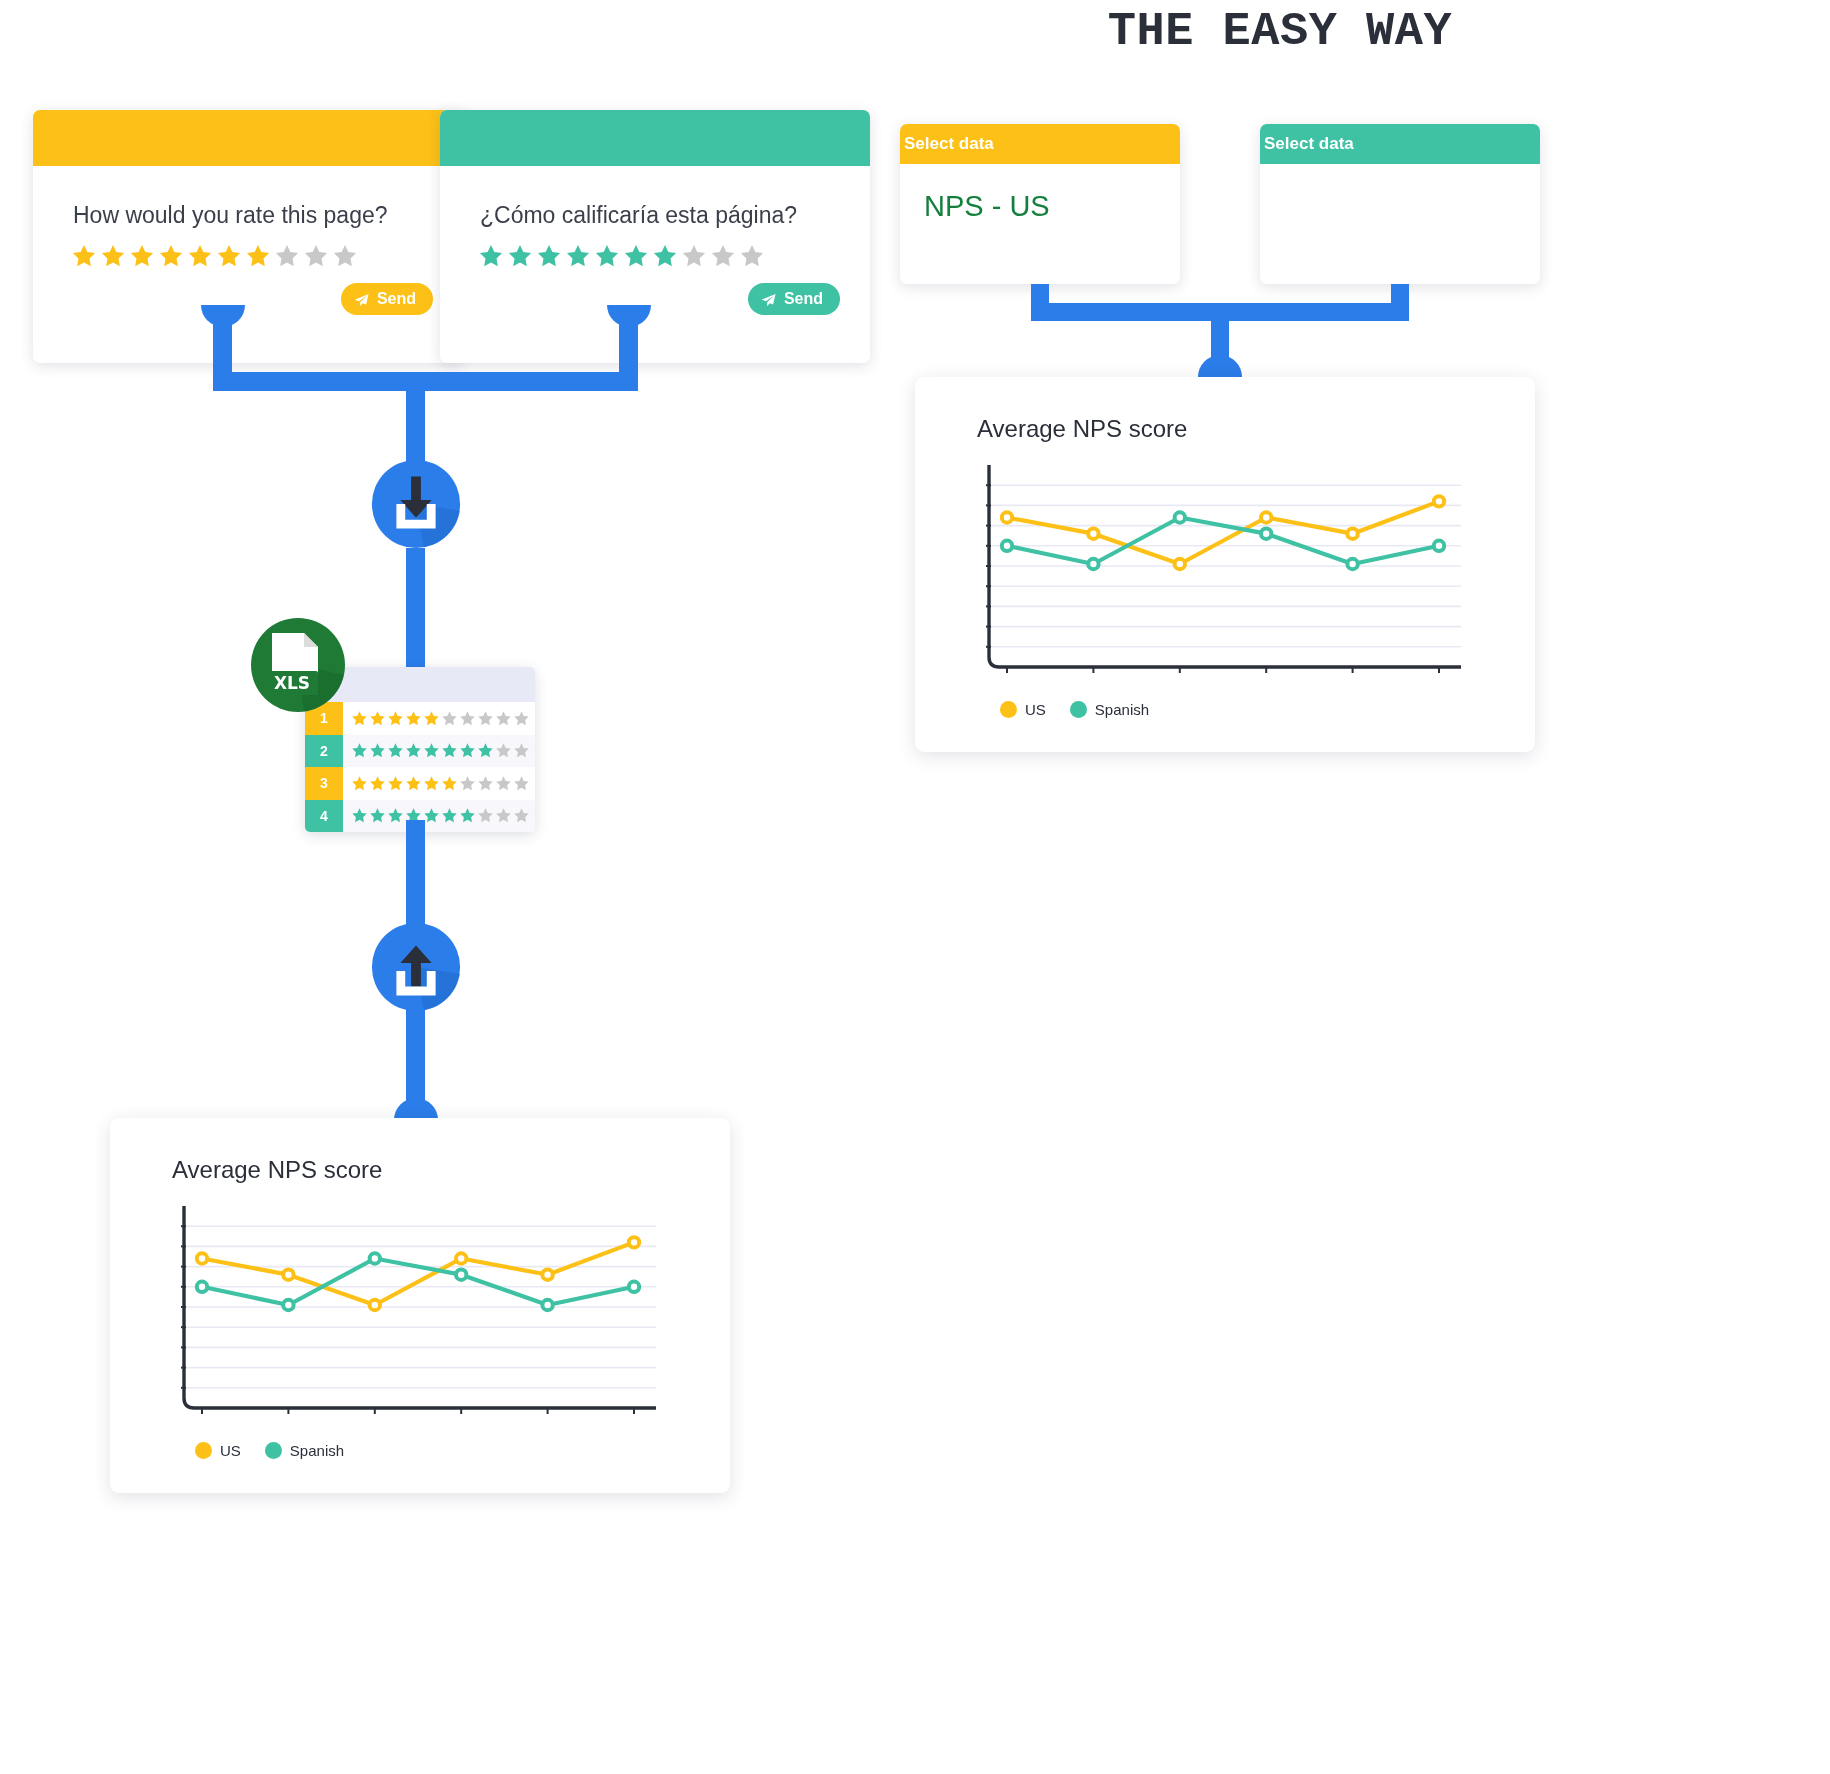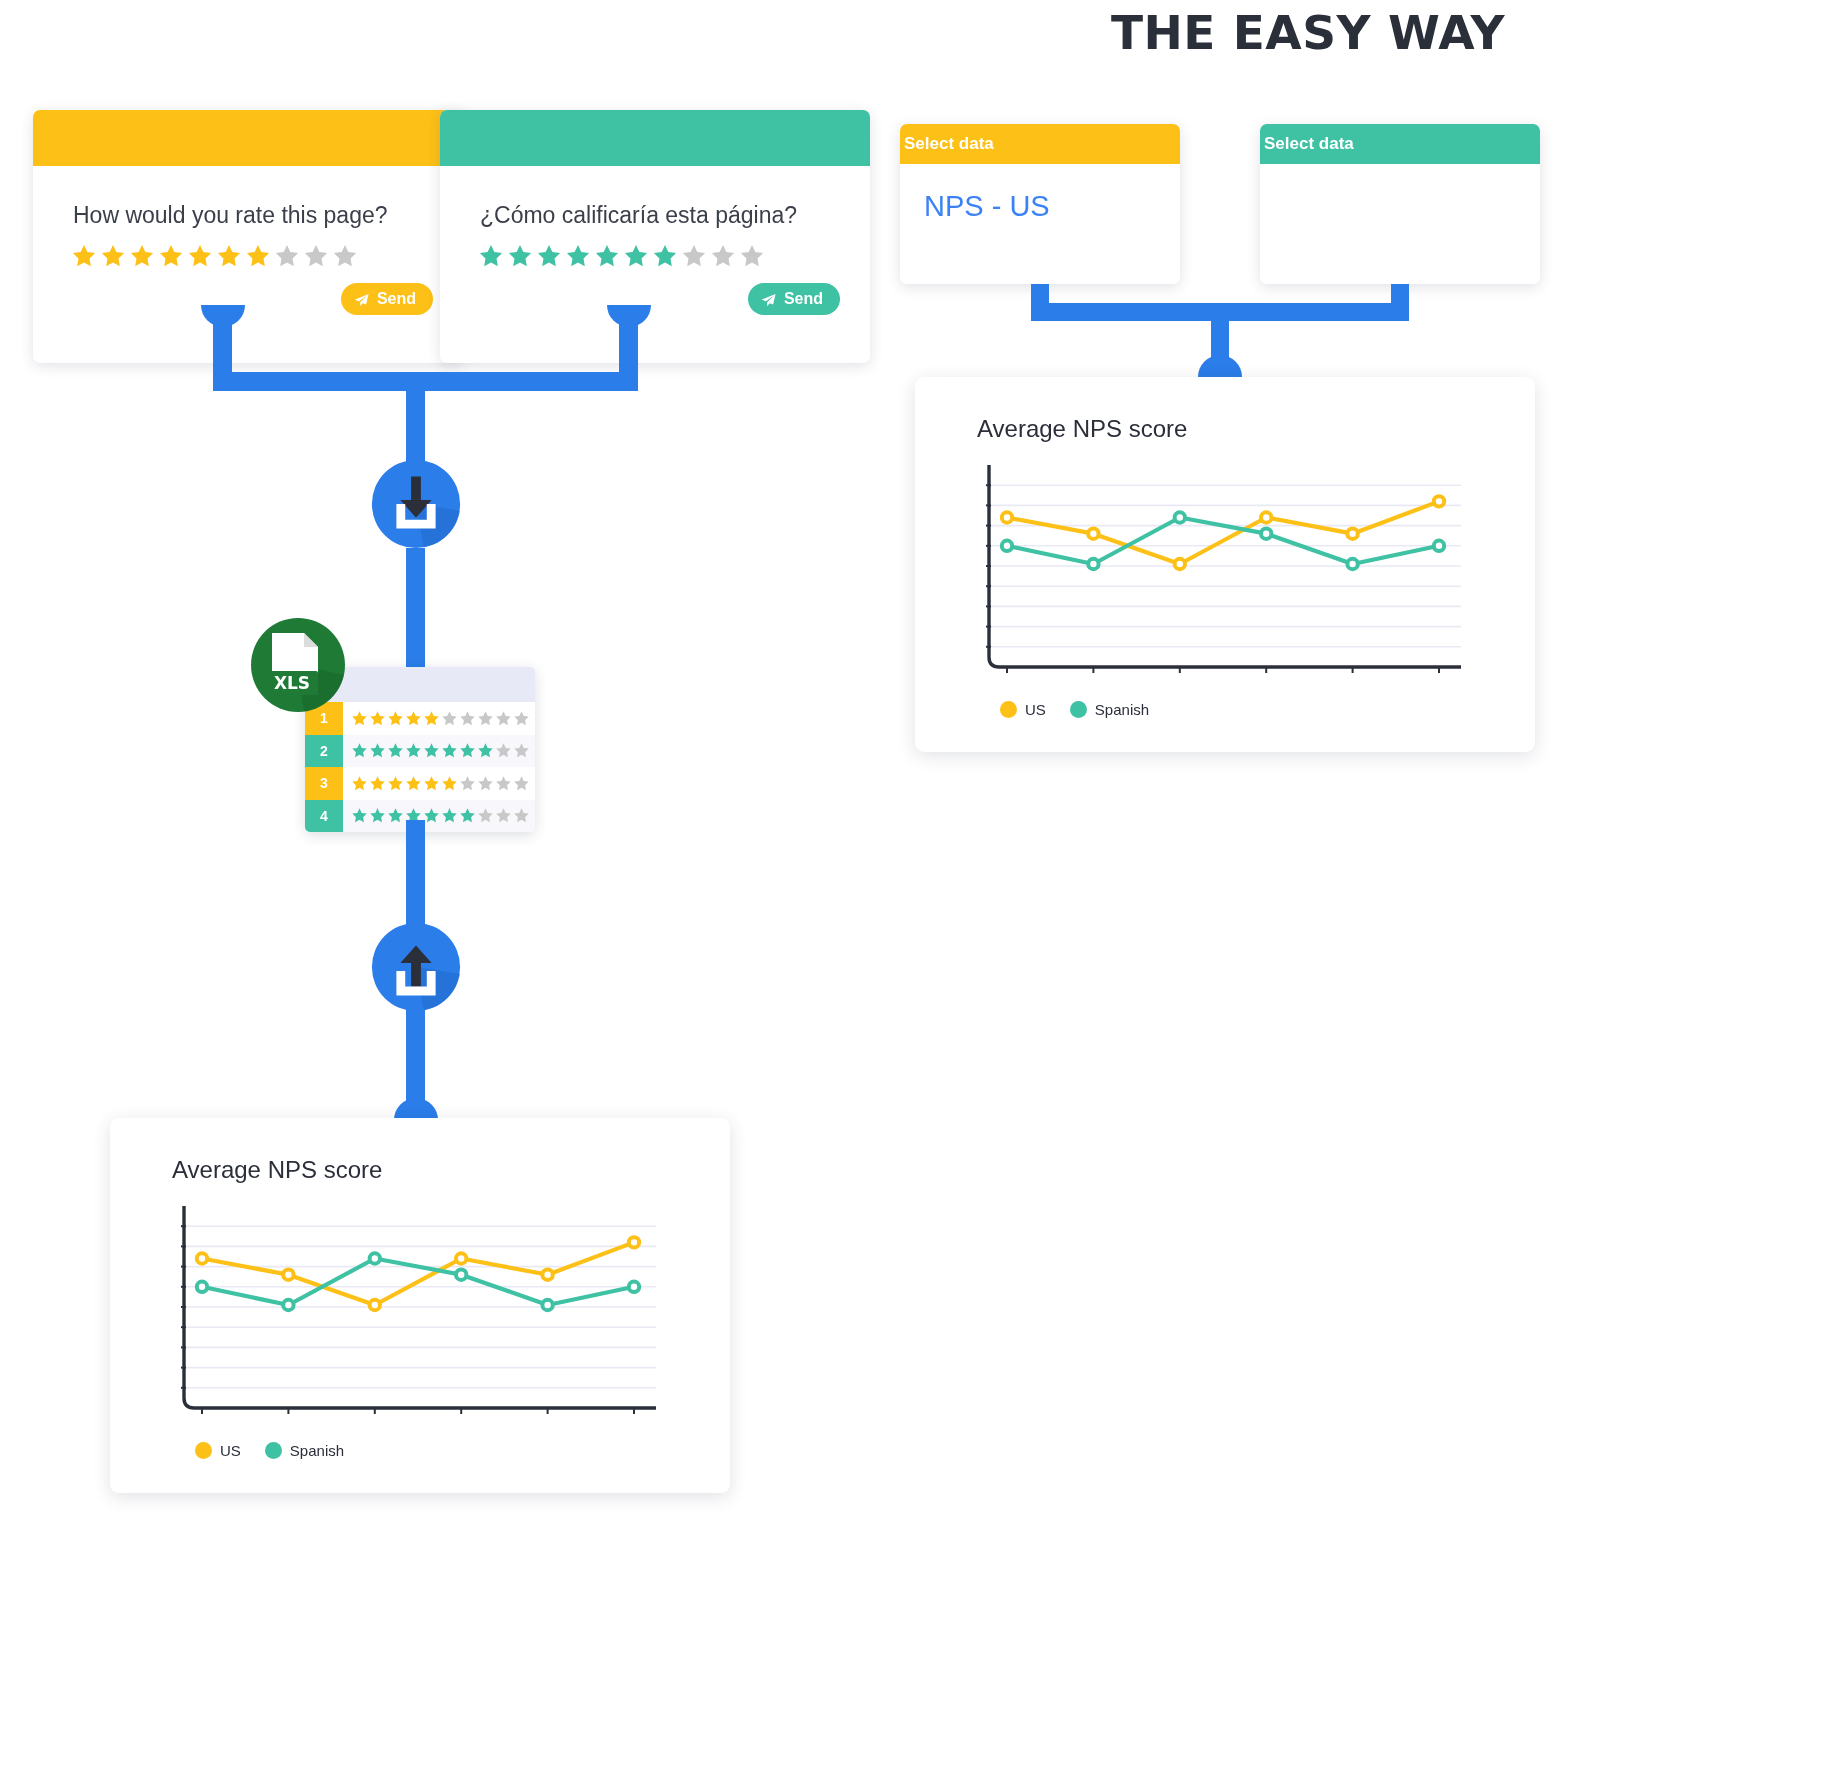--- a/index.html
+++ b/index.html
@@ -23,21 +23,21 @@
     position: absolute;
     font-family: "DejaVu Sans", sans-serif;
     font-weight: 700;
     font-size: 47px;
     letter-spacing: 0.5px;
     color: #2b2f3a;
     text-align: center;
     white-space: nowrap;
   }
   #title-hard { left: 120px; top: 5px; width: 680px; }
-  #title-easy { left: 968px; top: 5px; width: 680px; }
+  #title-easy { left: 940px; top: 5px; width: 680px; font-family: Liberation Mono, monospace; }
 
   
   .card {
     position: absolute;
     background: #ffffff;
     border-radius: 7px;
     box-shadow: 0 3px 14px rgba(40,50,80,0.14);
     overflow: hidden;
   }
   .card-header {
@@ -95,21 +95,21 @@
   }
   .select-card .card-header.yellow { background: #fcc016; }
   .select-card .card-header.teal   { background: #3fc1a4; }
   .select-label {
     color: #ffffff;
     font-size: 17px;
     font-weight: 700;
   }
   .select-value {
     font-size: 29px;
-    color: #3b82f6;
+    color: #15803d;
     padding: 26px 0 0 24px;
     font-weight: 400;
   }
 
   
   .chart-card { background:#fff; border-radius:9px; box-shadow: 0 4px 18px rgba(40,50,80,0.14); position:absolute; }
   #chart-easy { left: 915px; width: 620px; height: 375px; top: 377px; }
   #chart-hard { left: 110px; width: 620px; height: 375px; top: 1118px; }
   .chart-title {
     font-size: 24px;

